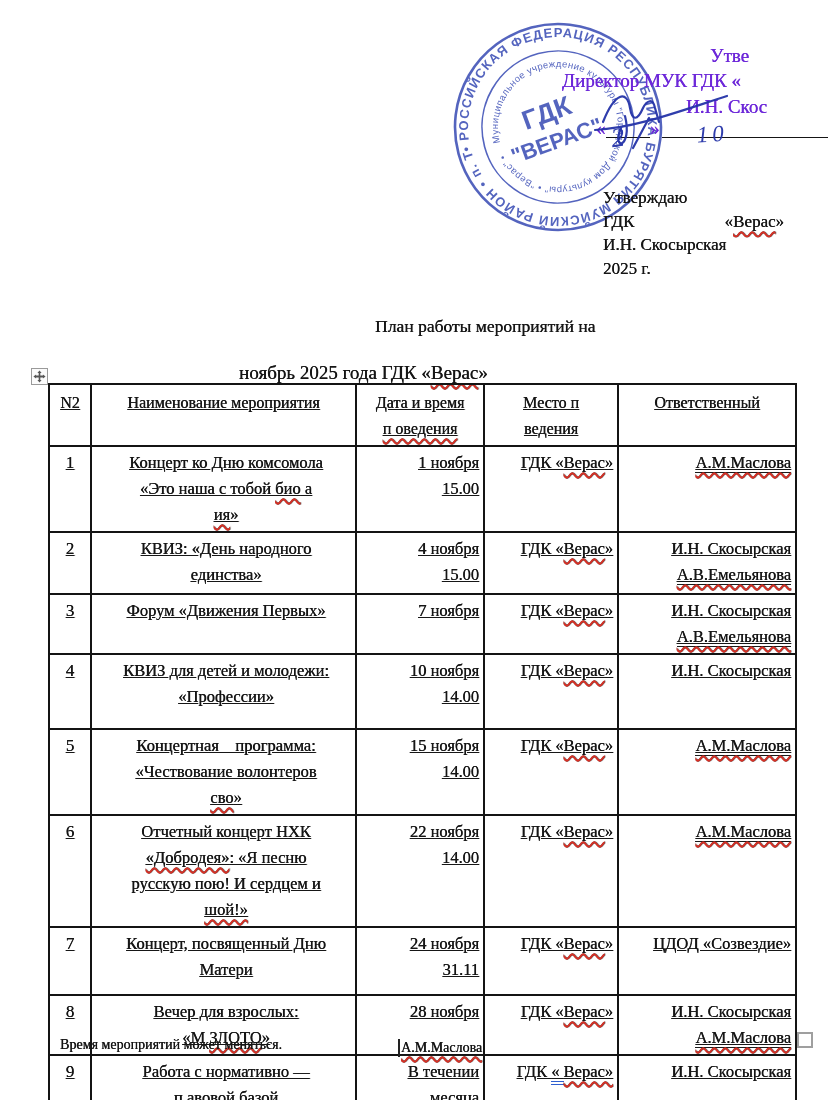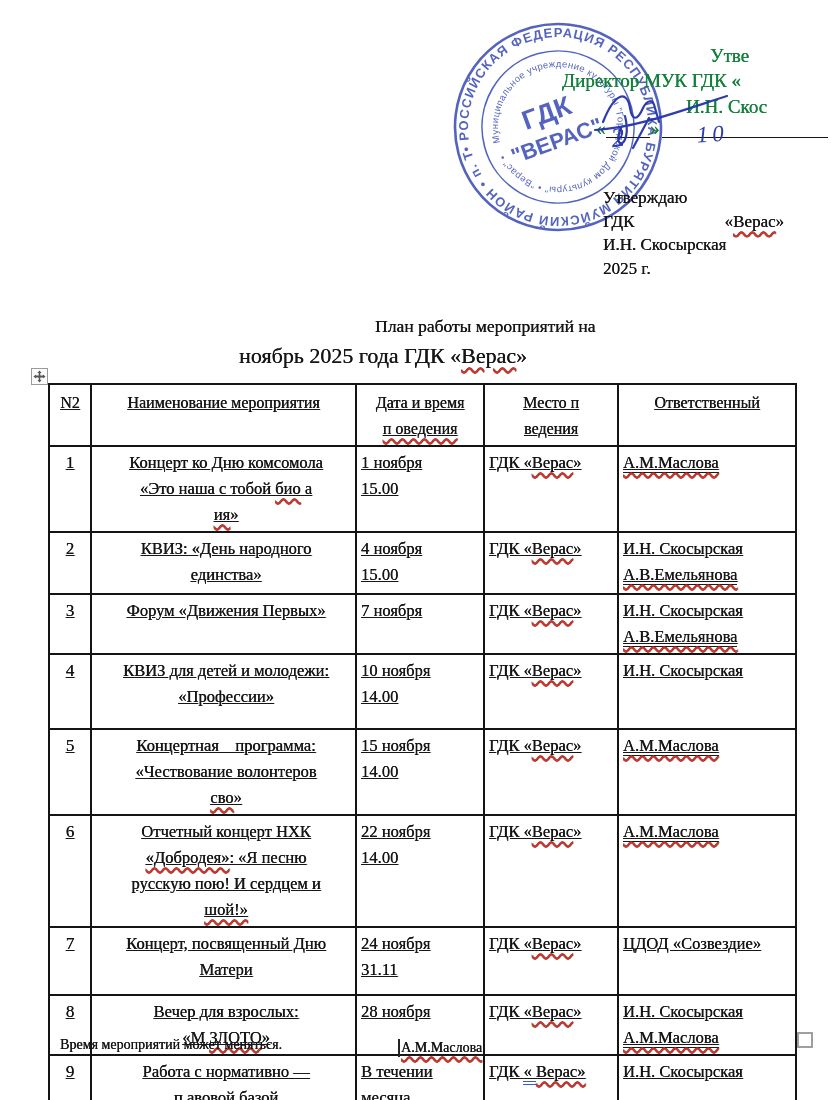--- a/index.html
+++ b/index.html
@@ -21,57 +21,57 @@
   .sq{
     text-decoration:underline;text-decoration-style:wavy;
     text-decoration-color:var(--spell-red);
     text-decoration-thickness:1.7px;text-underline-offset:4px;
   }
   .ink-ul{border-bottom:1.6px solid #1c1c1c}
   .gram-ul{border-bottom:4px double var(--grammar-blue)}
 
   
   #stamp{left:436px;top:5px;width:245px;height:245px;z-index:1;opacity:.9}
-  .ov{z-index:2;font-size:19px;color:#15803d;white-space:nowrap}
+  .ov{z-index:2;font-size:19px;color:#6d28d9;white-space:nowrap}
   #ov-line1{left:710px;top:45px}
   #ov-line2{left:562px;top:70px}
   #ov-line3{left:686px;top:96px}
   #quote-open{left:596px;top:118px;font-size:19px;z-index:2}
   #quote-close{left:650px;top:118px;font-size:19px;z-index:2}
   .sig-line{border-bottom:1.6px solid #151515;z-index:2}
   #sig-line1{left:606px;top:124px;width:44px;height:14px}
   #sig-line2{left:662px;top:124px;width:166px;height:14px}
   #signature-svg{left:575px;top:78px;width:270px;height:85px;z-index:3}
 
   
   #approval{left:603px;top:186px;width:190px;font-size:17px;line-height:23.5px;z-index:2}
   #approval .r{text-align:left}
   #approval .j{display:flex;justify-content:space-between;width:181px}
 
   
   #title-line1{left:375px;top:316px;font-size:17.5px}
-  #title-line2{left:239px;top:343px;font-size:22px}
+  #title-line2{left:239px;top:362px;font-size:19px}
 
   
   table{
     border-collapse:collapse;table-layout:fixed;
     position:absolute;left:48px;top:383px;width:747px;
   }
   th,td{
     border:2px solid var(--border);vertical-align:top;
     padding:3px 4px;line-height:26px;
     font-size:16.5px;font-weight:normal;
     text-shadow:0.35px 0 0 currentColor;
     text-decoration:underline;
   }
   thead tr{height:52px}
   th{font-size:16px;text-align:center;padding-top:5px}
   td.c-num{text-align:center;font-size:17px}
   td.c-name{text-align:center;padding-left:9px;white-space:pre-wrap}
-  td.c-date,td.c-place,td.c-resp{text-align:left}
+  td.c-date,td.c-place,td.c-resp{text-align:right}
   #tbody tr:nth-child(1){height:75px}
   #tbody tr:nth-child(2){height:62px}
   #tbody tr:nth-child(3){height:45px}
   #tbody tr:nth-child(4){height:75px}
   #tbody tr:nth-child(5){height:60px}
   #tbody tr:nth-child(6){height:110px}
   #tbody tr:nth-child(7){height:68px}
   #tbody tr:nth-child(8){height:55px}
   #tbody tr:nth-child(9){height:48px}
 

